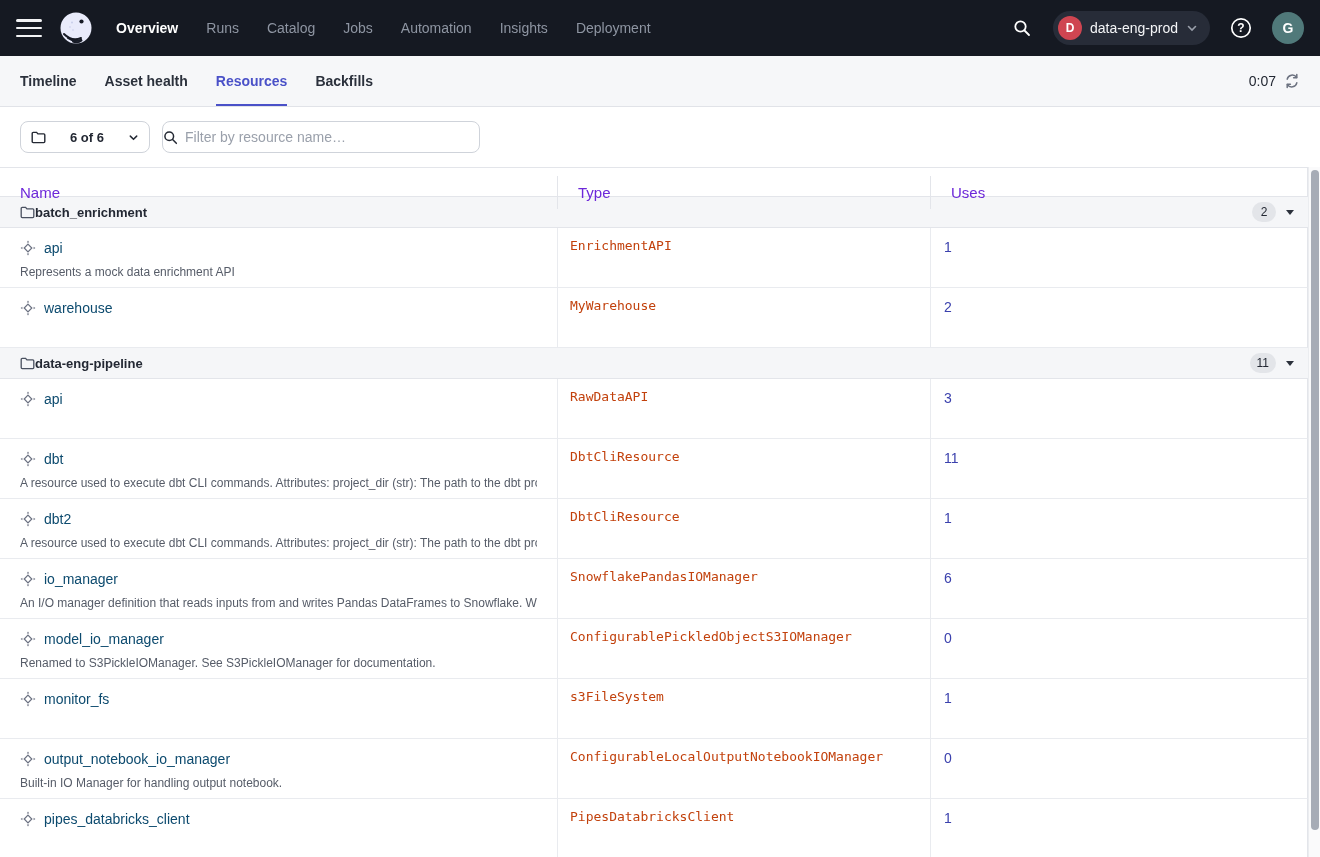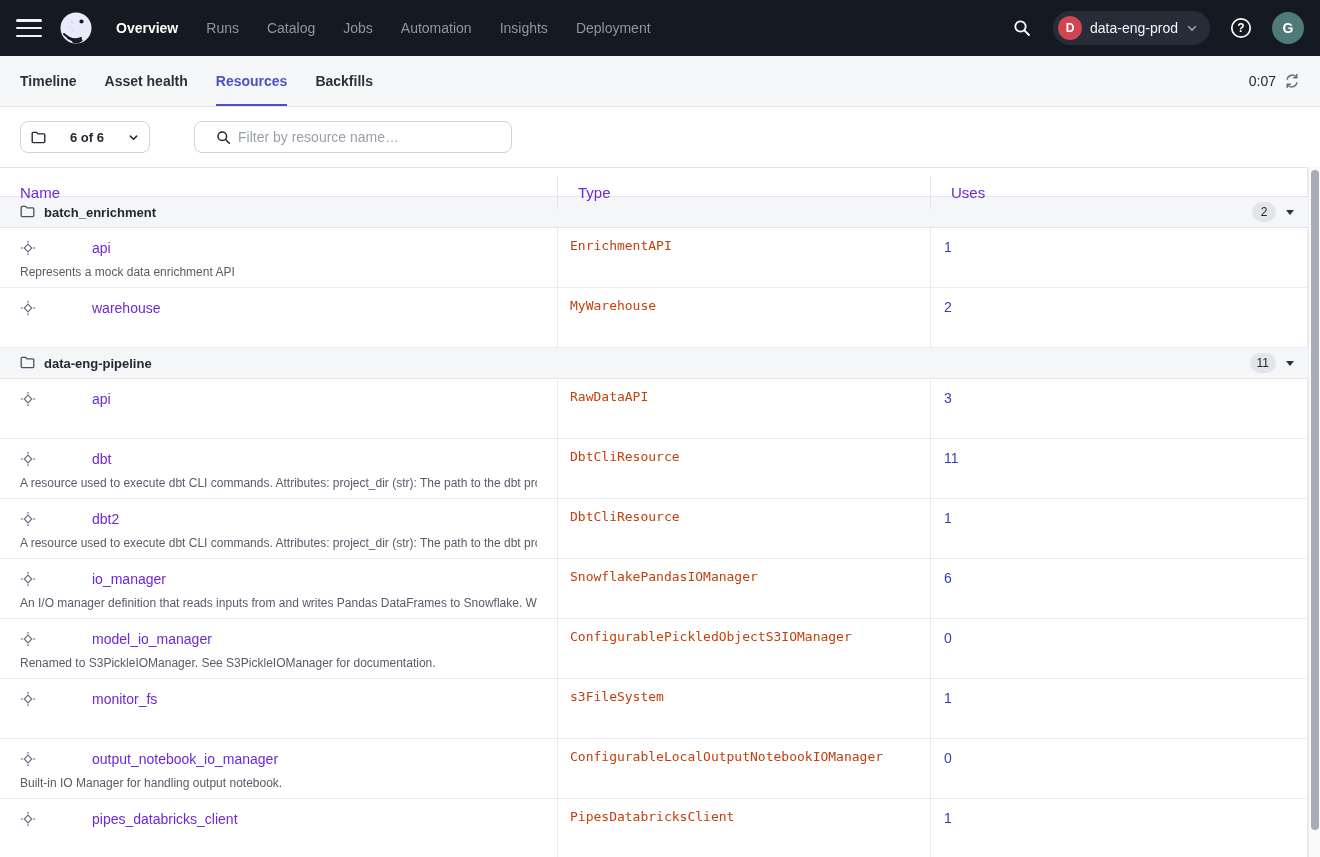--- a/index.html
+++ b/index.html
@@ -23,40 +23,40 @@
   
   .tabbar { height:51px; background:#f6f7f9; border-bottom:1px solid #e1e3e8; display:flex; align-items:center; padding:0 20px; }
   .tab { font-size:14px; font-weight:600; color:#2b313c; margin-right:28px; cursor:pointer; height:50px; display:flex; align-items:center; border-bottom:2px solid transparent; padding-top:2px; }
   .tab.active { color:#4a51c8; border-bottom-color:#4a51c8; }
   .tabbar-right { margin-left:auto; display:flex; align-items:center; gap:8px; }
   .timer { font-size:14px; color:#232833; }
 
   
   .filterbar { height:60px; display:flex; align-items:center; padding:0 20px; gap:12px; background:#fff; }
   .count-btn { display:flex; align-items:center; gap:24px; height:32px; padding:0 10px; border:1px solid #cfd3da; border-radius:8px; background:#fff; font-size:13px; font-weight:600; color:#232833; cursor:pointer; }
-  .search-box { display:flex; align-items:center; gap:7px; width:318px; height:32px; padding:0 21px; border:1px solid #cfd3da; border-radius:8px; background:#fff;margin-left:32px; }
+  .search-box { display:flex; align-items:center; gap:7px; width:318px; height:32px; padding:0 0; border:1px solid #cfd3da; border-radius:8px; background:#fff; }
   .search-box input { border:none; outline:none; flex:1; font-size:14px; color:#232833; font-family:"Liberation Sans",sans-serif; background:transparent; }
   .search-box input::placeholder { color:#9aa0ab; }
 
   
   .table-wrap { position:relative; width:1320px; }
   .table-main { width:1308px; border-top:1px solid #e3e5ea; }
   .thead { display:grid; grid-template-columns:557px 373px 1fr; height:29px; border-bottom:1px solid #e3e5ea; align-items:center; border-right:1px solid #e3e5ea; }
   .thead .th { font-size:15px; color:#6d28d9; padding:0 20px; height:100%; display:flex; align-items:center;margin-top:16px; }
   .thead .th + .th { border-left:1px solid #e3e5ea; padding:0 20px; }
   .group-row { height:31px; background:#f5f6f8; display:flex; align-items:center; justify-content:space-between; padding:0 14px 0 20px; border-bottom:1px solid #e3e5ea; cursor:pointer; }
-  .gleft { display:flex; align-items:flex-start; gap:9px; }
+  .gleft { display:flex; align-items:center; }
   .gname { font-size:13px; font-weight:700; color:#232833; }
   .gright { display:flex; align-items:center; gap:10px; }
   .badge { min-width:24px; height:20px; padding:0 7px; background:#e3e5e9; border-radius:10px; font-size:12px; color:#232833; display:flex; align-items:center; justify-content:center; }
   .caret { width:0; height:0; border-left:4.5px solid transparent; border-right:4.5px solid transparent; border-top:5.5px solid #2b313c; cursor:pointer; }
   .data-row { display:grid; grid-template-columns:557px 373px 1fr; height:60px; border-bottom:1px solid #e9ebef; border-right:1px solid #e3e5ea; }
   .name-cell { padding:10px 20px 0 20px; overflow:hidden; }
   .name-line { display:flex; align-items:center; gap:8px; height:20px; }
-  .res-link { font-size:14px; font-weight:500; color:#6d28d9; text-decoration:none; cursor:pointer;margin-left:48px; }
+  .res-link { font-size:14px; font-weight:500; color:#0c4a6e; text-decoration:none; cursor:pointer; }
   .res-desc { font-size:12px; color:#565c68; margin-top:7px; margin-left:0; white-space:nowrap; overflow:hidden; }
   .type-cell { border-left:1px solid #e9ebef; padding:10px 12px 0 12px; font-family:"DejaVu Sans Mono", monospace; font-size:13px; color:#c2410c; display:block; }
   .uses-cell { border-left:1px solid #e9ebef; padding:10px 13px 0 13px; }
   .uses-cell a { font-size:14px; color:#3b41ad; text-decoration:none; cursor:pointer; }
 
   
   .scrollbar { position:absolute; top:0; right:0; width:12px; height:690px; background:#fafafb; border-left:1px solid #ebedf0; }
   .scroll-thumb { position:absolute; left:2px; top:3px; width:8px; height:660px; background:#a7acb6; border-radius:4px; }
 </style>
 </head>

